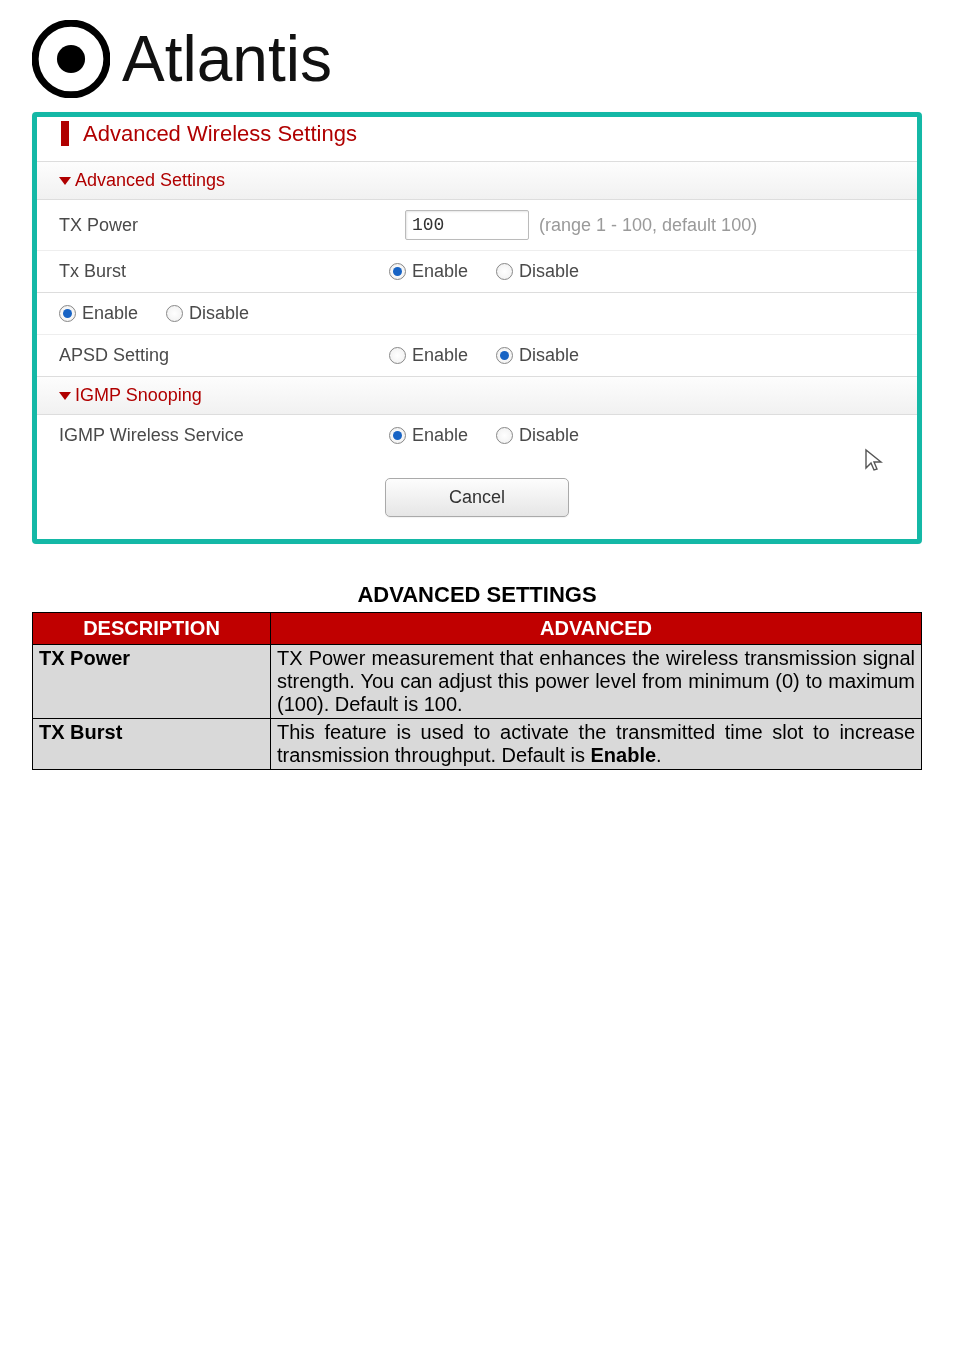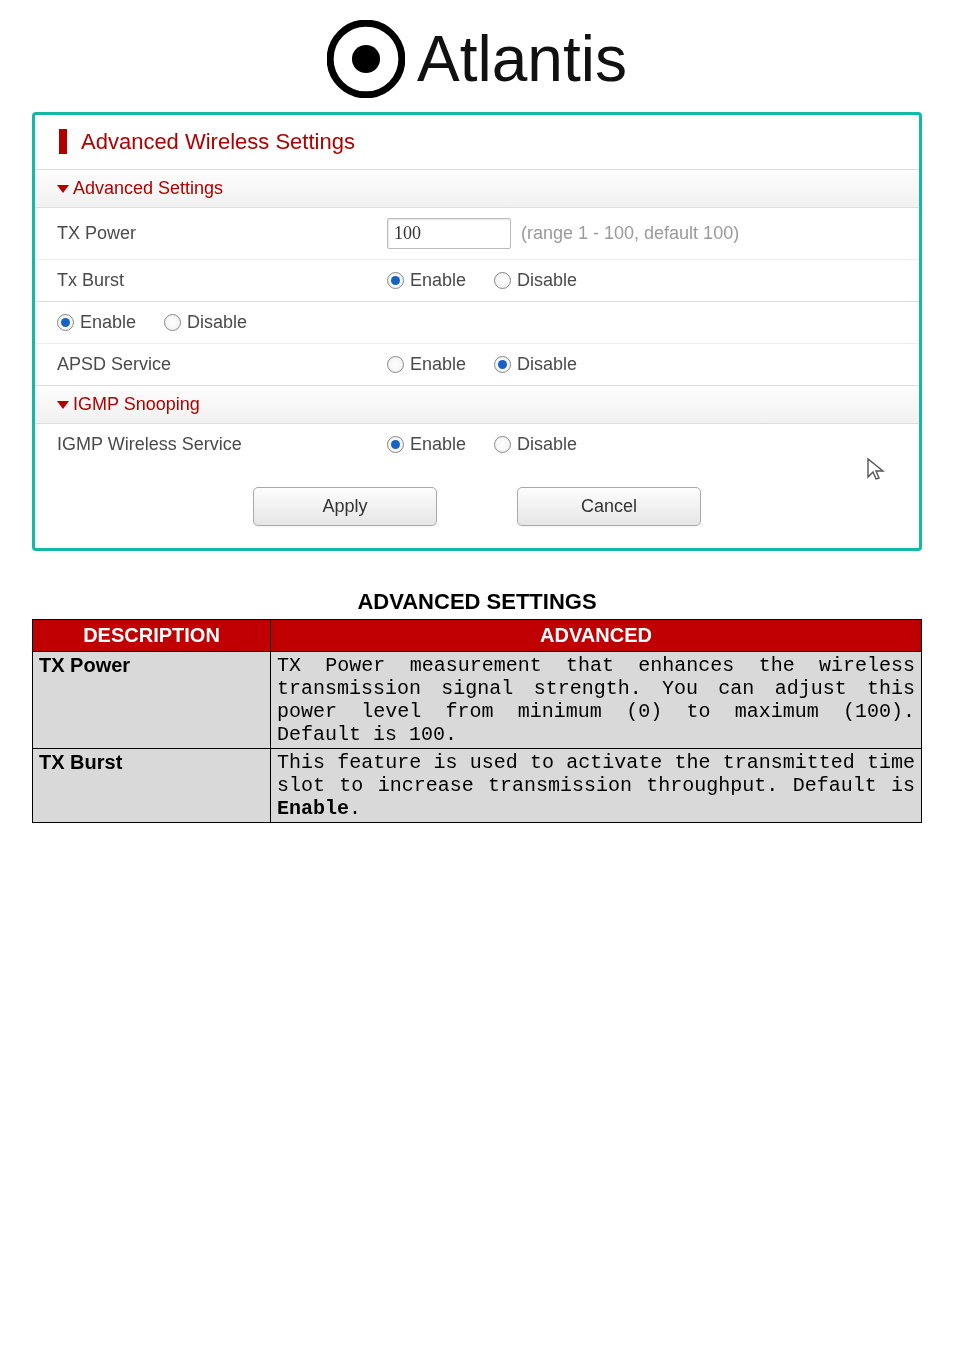--- a/index.html
+++ b/index.html
@@ -7,21 +7,21 @@
     padding: 0;
     background: #fff;
     width: 954px;
     font-family: Verdana, Arial, sans-serif;
     color: #000;
   }
   .page {
     padding: 0 32px 40px 32px;
   }
   .logo-wrap {
-    text-align: center;
+    text-align: left;
     padding: 20px 0 10px 0;
   }
   .logo {
     display: inline-flex;
     align-items: center;
     gap: 12px;
   }
   .logo svg { display: block; }
   .logo-text {
     font-size: 64px;
@@ -33,24 +33,24 @@
   h2.section-title {
     color: #c00000;
     font-size: 28px;
     font-weight: bold;
     margin: 18px 0 18px 0;
     font-family: Verdana, Arial, sans-serif;
   }
 
   
   .panel {
-    border: 3px solid #14b8a6;
+    border: 5px solid #14b8a6;
     border-radius: 4px;
     background: #fff;
-    padding: 10px 0 22px 0;
+    padding: 0 0 22px 0;
     box-shadow: 0 0 2px rgba(0,0,0,0.03);
   }
   .panel-title-row {
     padding: 4px 24px 14px 24px;
   }
   .panel-title {
     color: #b00000;
     font-size: 22px;
     font-weight: 400;
     font-family: Arial, sans-serif;
@@ -91,22 +91,23 @@
   .row:last-child { border-bottom: none; }
   .row .label { width: 330px; color:#4a4a4a; }
   .row .controls { flex:1; display:flex; align-items:center; gap:10px; }
   .textbox {
     border:1px solid #bbb;
     border-radius:2px;
     box-shadow: inset 1px 1px 2px rgba(0,0,0,0.1);
     padding: 4px 6px;
     width: 110px;
     font-size:18px;
-    font-family: Liberation Serif, serif;
+    font-family: Liberation Mono, monospace;
     color:#333;
+    margin-left:16px;
   }
   .hint { color:#9a9a9a; font-size:18px;text-align:center; }
   .radio {
     width:15px; height:15px;
     border-radius:50%;
     border:1px solid #888;
     display:inline-block;
     position:relative;
     vertical-align:-2px;
     background: radial-gradient(#fff,#eee);
@@ -168,21 +169,21 @@
   table.desc th.desc-col { width:225px; }
   table.desc td {
     background:#d9d9d9;
     border:1px solid #000;
     font-size:20px;
     padding:2px 6px;
     vertical-align: top;
     color:#000;
   }
   table.desc td.term { font-weight:bold; }
-  table.desc td.meaning { text-align: justify; font-family: Liberation Mono, monospace; }
+  table.desc td.meaning { text-align: justify; }
   .bold { font-weight:bold; }
 </style>
 </head>
 <body>
 
 <div class="page">
 
   <div class="logo-wrap">
     <div class="logo">
       <svg width="78" height="78" viewBox="0 0 100 100">
@@ -232,21 +233,21 @@
               <span class="radio checked"></span>
               <span class="radio-label">Enable</span>
             </span>
           <span class="radio-wrap">
               <span class="radio"></span>
               <span class="radio-label">Disable</span>
             </span>
         </div>
       </div>
       <div class="row">
-        <div class="label">APSD Service</div>
+        <div class="label">APSD Setting</div>
         <div class="controls">
           <span class="radio-wrap">
               <span class="radio"></span>
               <span class="radio-label">Enable</span>
             </span>
           <span class="radio-wrap">
               <span class="radio checked"></span>
               <span class="radio-label">Disable</span>
             </span>
         </div>
@@ -272,21 +273,20 @@
       </div>
     </div>
 
     <div class="cursor">
       <svg width="24" height="28" viewBox="0 0 24 28">
         <path d="M3 2 L3 20 L8 15 L11 22 L14 21 L11 14 L18 14 Z" fill="#fff" stroke="#555" stroke-width="1.4"></path>
       </svg>
     </div>
 
     <div class="btn-row">
-      <div class="btn">Apply</div>
       <div class="btn">Cancel</div>
     </div>
   </div>
 
   <div class="table-title">ADVANCED SETTINGS</div>
   <table class="desc">
     <tbody>
         <tr>
       <th class="desc-col">DESCRIPTION</th>
       <th>ADVANCED</th>

